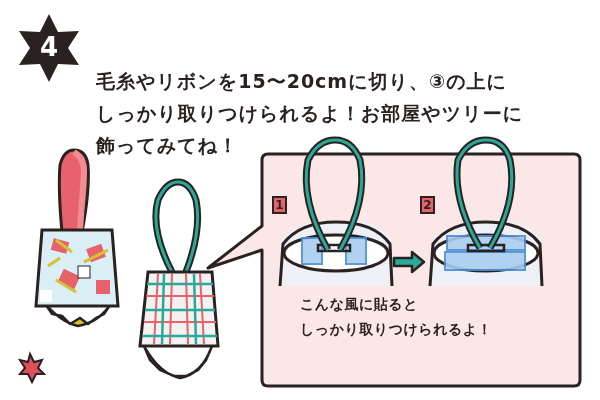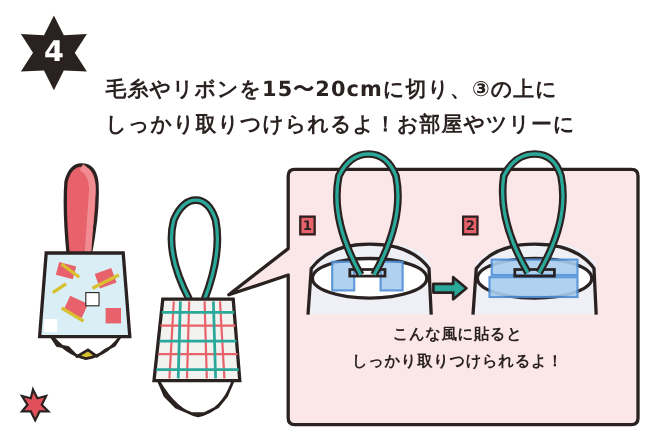--- a/index.html
+++ b/index.html
@@ -6,21 +6,21 @@
   body { width:600px; height:400px; position:relative; overflow:hidden;
          font-family:"DejaVu Sans", sans-serif; color:#2a2220; }
   .step-badge { position:absolute; left:16px; top:14px; width:66px; height:66px; }
   .step-num { position:absolute; left:0; top:0; width:66px; height:66px;
               display:flex; align-items:center; justify-content:center;
               color:#fff; font-weight:bold; font-size:26px; font-family:"DejaVu Sans", sans-serif; }
   .instructions { position:absolute; left:96px; top:37px; width:500px;
                   font-size:19px; line-height:32px; font-weight:bold; letter-spacing:1px;margin-top:28px; }
   .instructions div { white-space:nowrap; }
   .art { position:absolute; left:0; top:0; }
-  .caption { position:absolute; left:300px; top:292px; width:232px; text-align:center;
+  .caption { position:absolute; left:300px; top:292px; width:232px; text-align:left;
              font-size:14px; line-height:25px; font-weight:bold; letter-spacing:0.5px; }
   .caption div { white-space:nowrap; }
   .num-tag { position:absolute; width:15px; height:18px; background:#e8626b;
              border:2px solid #2a2220; color:#2a2220; font-size:12px; font-weight:bold;
              display:flex; align-items:center; justify-content:center; box-sizing:border-box; }
 </style>
 </head>
 <body>
 
 <svg class="art" width="600" height="400" viewBox="0 0 600 400">
@@ -103,20 +103,21 @@
   </g>
 </svg>
 
 <div class="step-badge">
   <div class="step-num">4</div>
 </div>
 
 <div class="instructions">
   <div>毛糸やリボンを15〜20cmに切り、③の上に</div>
   <div>しっかり取りつけられるよ！お部屋やツリーに</div>
+  <div>飾ってみてね！</div>
 </div>
 
 <div class="num-tag" style="left:272px; top:196px;">1</div>
 <div class="num-tag" style="left:420px; top:196px;">2</div>
 
 <div class="caption">
   <div>こんな風に貼ると</div>
   <div>しっかり取りつけられるよ！</div>
 </div>
 

